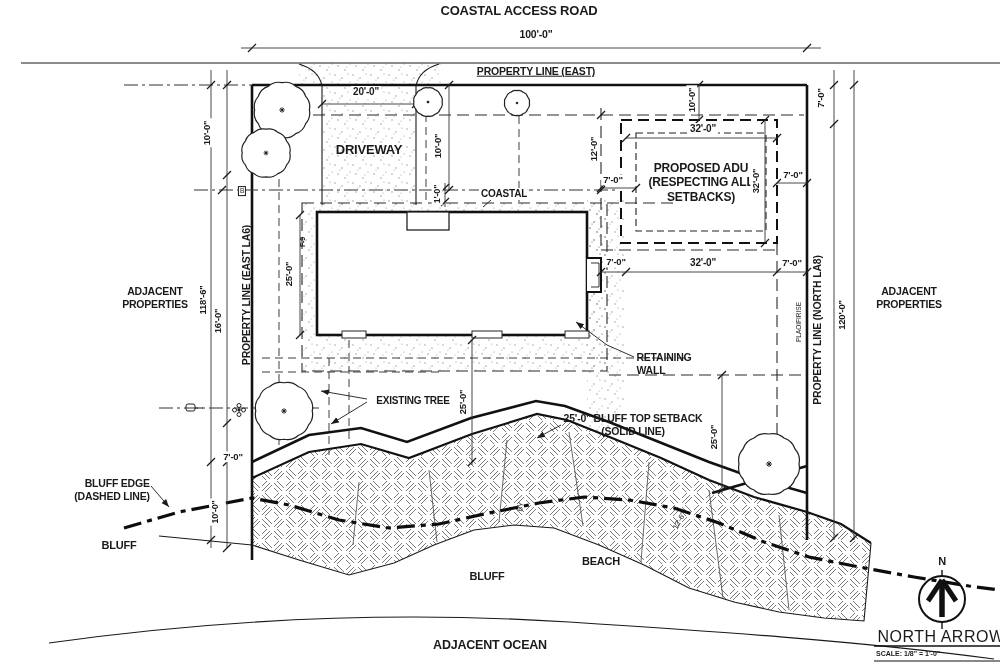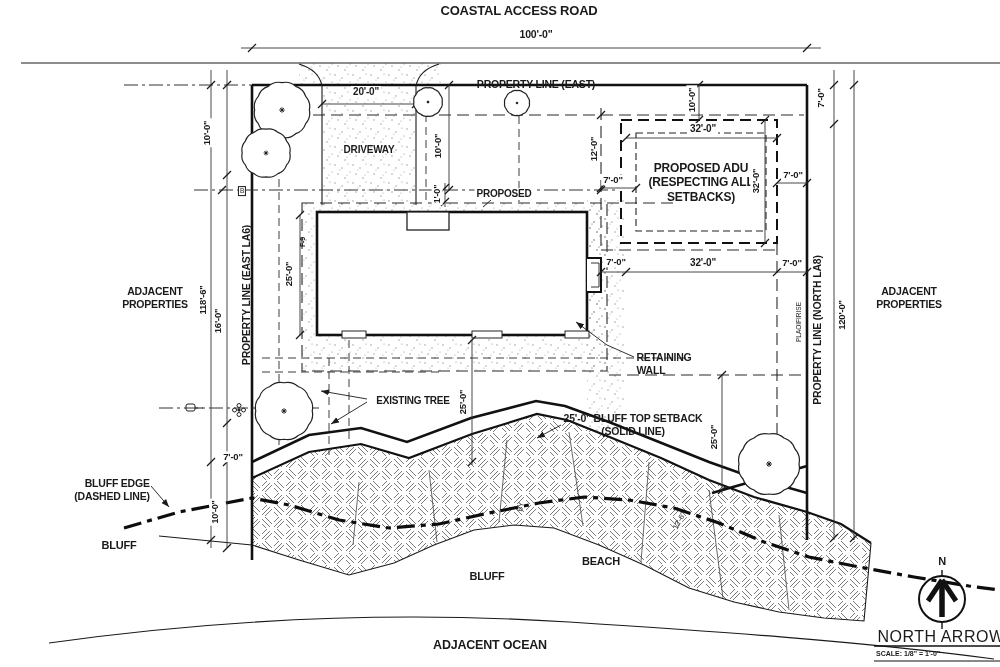--- a/index.html
+++ b/index.html
@@ -218,27 +218,27 @@
     <path d="M933,617 V581" stroke="#111" stroke-width="5.5"></path>
     <path d="M933,580 L919,601 M933,580 L947,601" stroke="#111" stroke-width="5"></path>
     <path d="M933,570 V576 M933,622 V629" stroke="#111" stroke-width="1.4"></path>
     <path d="M865,646 H997" stroke="#111" stroke-width="1.6"></path>
     <path d="M865,661 H997" stroke="#111" stroke-width="1"></path>
   </g>
 </svg>
 
 <div class="lbl" style="left:510px;top:11px;font-size:13px;">COASTAL ACCESS ROAD</div>
 <div class="lbl" style="left:527px;top:34px;font-size:10.5px;">100'-0"</div>
-<div class="lbl" style="left:527px;top:84px;font-size:10.5px;">PROPERTY LINE (EAST)</div>
+<div class="lbl" style="left:527px;top:71px;font-size:10.5px;text-decoration:underline;">PROPERTY LINE (EAST)</div>
 <div class="lbl bg" style="left:357px;top:92px;font-size:10px;">20'-0"</div>
-<div class="lbl" style="left:360px;top:150px;font-size:10px;">DRIVEWAY</div>
+<div class="lbl" style="left:360px;top:150px;font-size:13px;">DRIVEWAY</div>
 <div class="lbl rot bg" style="left:198px;top:133px;font-size:9.5px;">10'-0"</div>
 <div class="lbl rot bg" style="left:429px;top:146px;font-size:9.5px;">10'-0"</div>
 <div class="lbl rot bg" style="left:428px;top:194px;font-size:9px;">1'-0"</div>
-<div class="lbl bg" style="left:495px;top:194px;font-size:10px;">PROPOSED</div>
+<div class="lbl bg" style="left:495px;top:194px;font-size:10px;">COASTAL</div>
 <div class="lbl rot bg" style="left:683px;top:100px;font-size:9.5px;">10'-0"</div>
 <div class="lbl rot bg" style="left:812px;top:98px;font-size:9.5px;">7'-0"</div>
 <div class="lbl bg" style="left:694px;top:129px;font-size:10px;">32'-0"</div>
 <div class="lbl rot bg" style="left:585px;top:149px;font-size:9.5px;">12'-0"</div>
 <div class="lbl bg" style="left:604px;top:180px;font-size:9.5px;">7'-0"</div>
 <div class="lbl" style="left:692px;top:183px;font-size:12px;width:130px;">PROPOSED ADU
 (RESPECTING ALL
 SETBACKS)</div>
 <div class="lbl rot bg" style="left:747px;top:181px;font-size:9.5px;">32'-0"</div>
 <div class="lbl bg" style="left:784px;top:175px;font-size:9.5px;">7'-0"</div>

